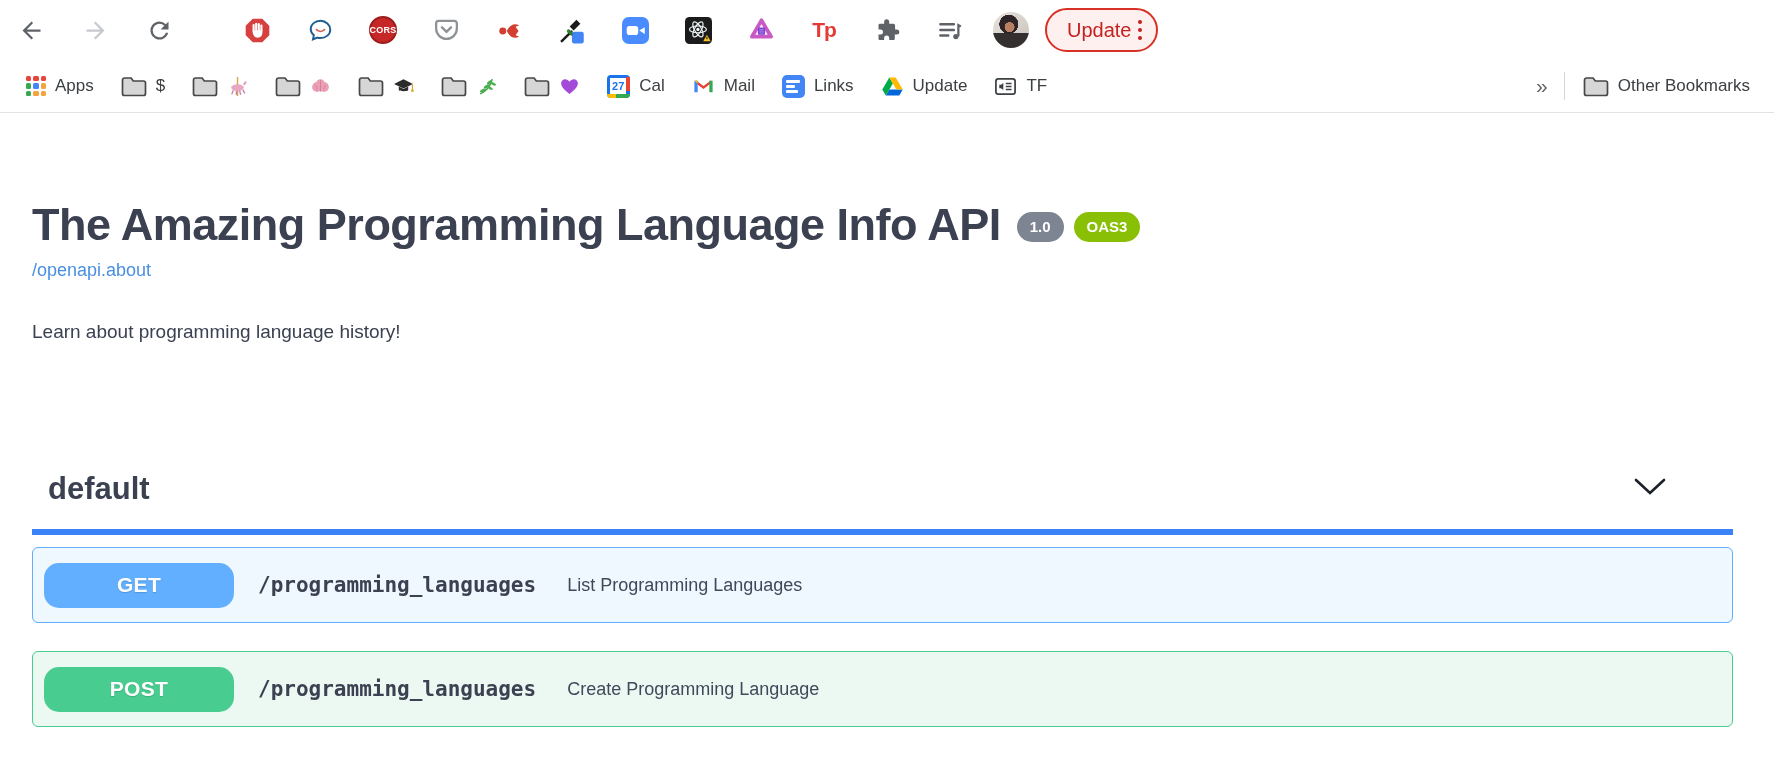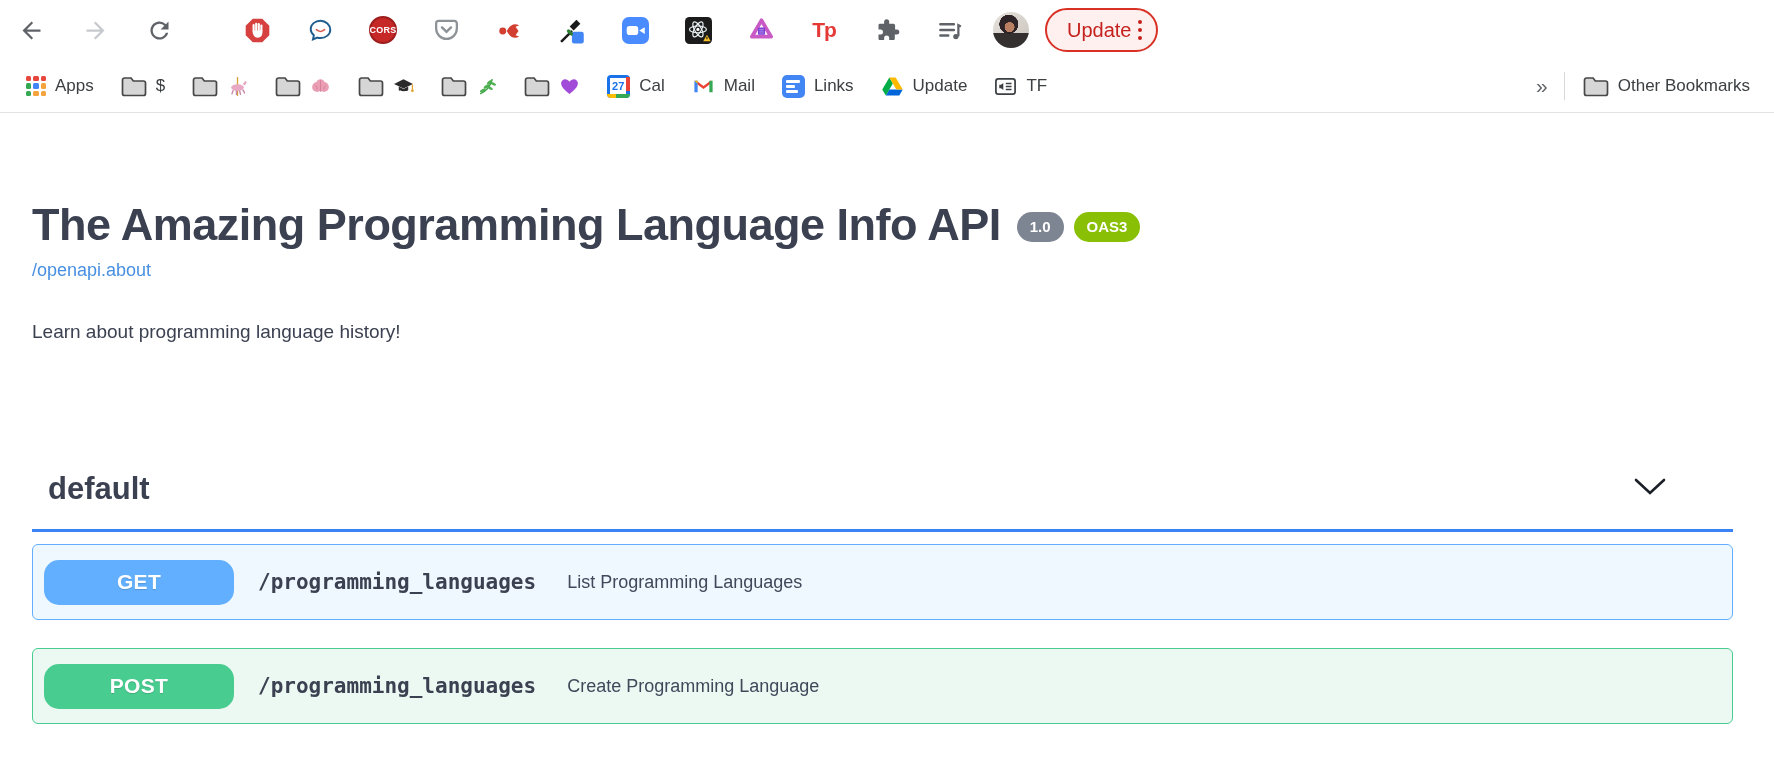--- a/index.html
+++ b/index.html
@@ -69,21 +69,21 @@
   .api-head { margin-top:85px; display:flex; align-items:flex-start; }
   .api-title { font-size:45px; font-weight:bold; color:#3b4151; letter-spacing:-.5px; line-height:1.2; }
   .badges { display:flex; gap:10px; margin:14px 0 0 16px; }
   .badge { color:#fff; font-size:15px; font-weight:bold; padding:5px 13px; border-radius:16px; line-height:1.3; }
   .badge.version { background:#7d8492; }
   .badge.oas { background:#89bf04; }
   .spec-link { display:inline-block; margin-top:8px; font-size:18px; color:#4990e2; text-decoration:none; cursor:pointer; }
   .api-desc { margin-top:40px; font-size:19px; color:#3b4151; }
 
   .section-header { margin-top:128px; display:flex; align-items:center; justify-content:space-between;
-                    padding:0 66px 22px 16px; border-bottom:3px solid #3b82f6; cursor:pointer; }
+                    padding:0 66px 22px 16px; border-bottom:6px solid #3b82f6; cursor:pointer; }
   .section-title { font-size:31px; font-weight:bold; color:#3b4151; }
   .section-chevron svg { width:34px; height:20px; }
 
   .opblock { height:76px; border-radius:6px; display:flex; align-items:center; cursor:pointer; }
   .opblock.get  { margin-top:12px; background:#eff7ff; border:1.5px solid #61affe; }
   .opblock.post { margin-top:28px; background:#ecf9f3; border:1.5px solid #49cc90; }
   .method-btn { width:190px; height:45px; margin-left:11px; border-radius:15px; border:none;
                 color:#fff; font-size:21px; font-weight:bold; letter-spacing:.3px;
                 font-family:"Liberation Sans", sans-serif; cursor:pointer;
                 text-shadow:0 1px 1px rgba(0,0,0,.15); }

